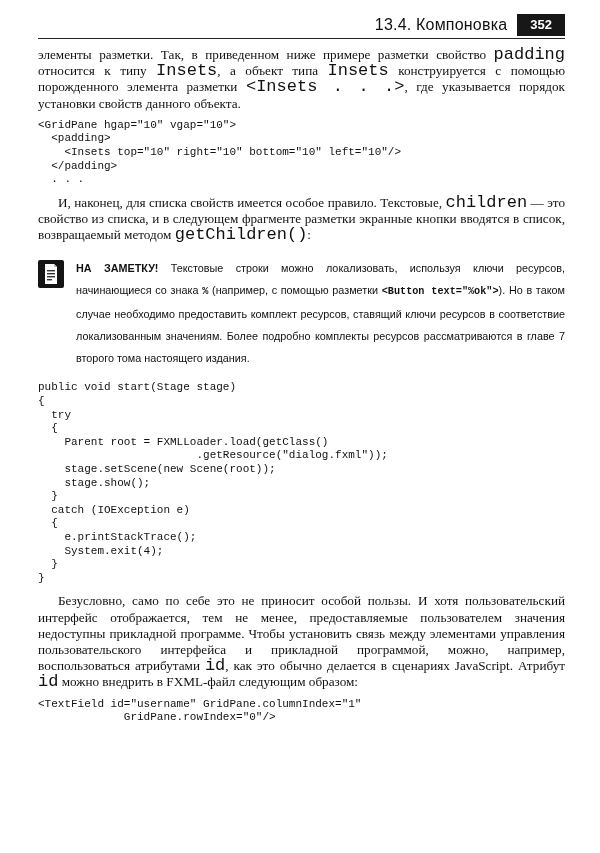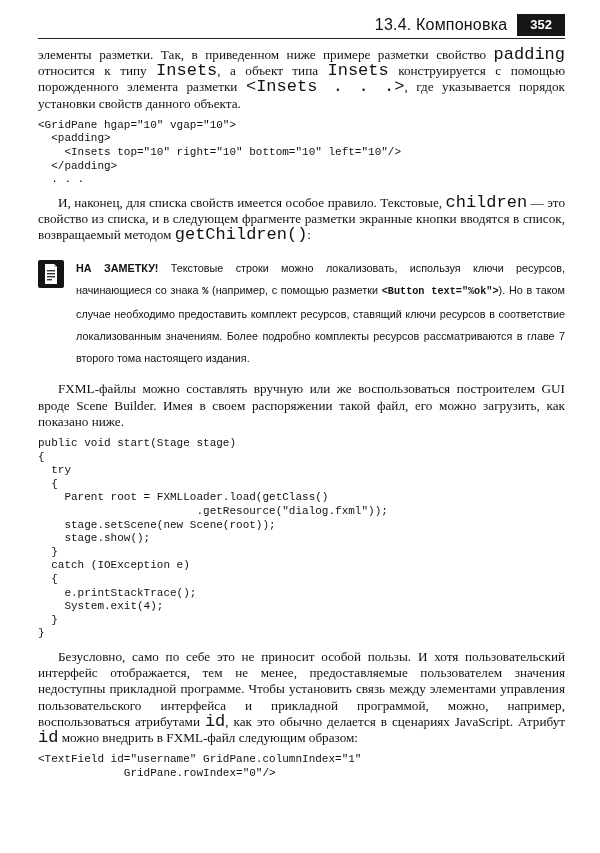--- a/index.html
+++ b/index.html
@@ -114,21 +114,20 @@
         <rect x="9" y="14" width="8" height="1.4" fill="#333333"></rect>
         <rect x="9" y="17" width="8" height="1.4" fill="#333333"></rect>
         <rect x="9" y="20" width="5" height="1.4" fill="#333333"></rect>
       </svg>
     </span>
     <div class="note-text">
       <span class="note-title">НА ЗАМЕТКУ!</span><span><span> Текстовые строки можно локализовать, используя ключи ресурсов, начинающиеся со знака </span><span class="mono">%</span><span> (например, с помощью разметки </span><span class="mono">&lt;Button text="%ok"&gt;</span><span>). Но в таком случае необходимо предоставить комплект ресурсов, ставящий ключи ресурсов в соответствие локализованным значениям. Более подробно комплекты ресурсов рассматриваются в главе 7 второго тома настоящего издания.</span></span>
     </div>
   </div>
 
-  <p class="body indent"><span>FXML-файлы можно составлять вручную или же воспользоваться построителем GUI вроде Scene Builder. Имея в своем распоряжении такой файл, его можно загрузить, как показано ниже.</span></p>
 
   <pre class="code">public void start(Stage stage)
 {
   try
   {
     Parent root = FXMLLoader.load(getClass()
                         .getResource("dialog.fxml"));
     stage.setScene(new Scene(root));
     stage.show();
   }

